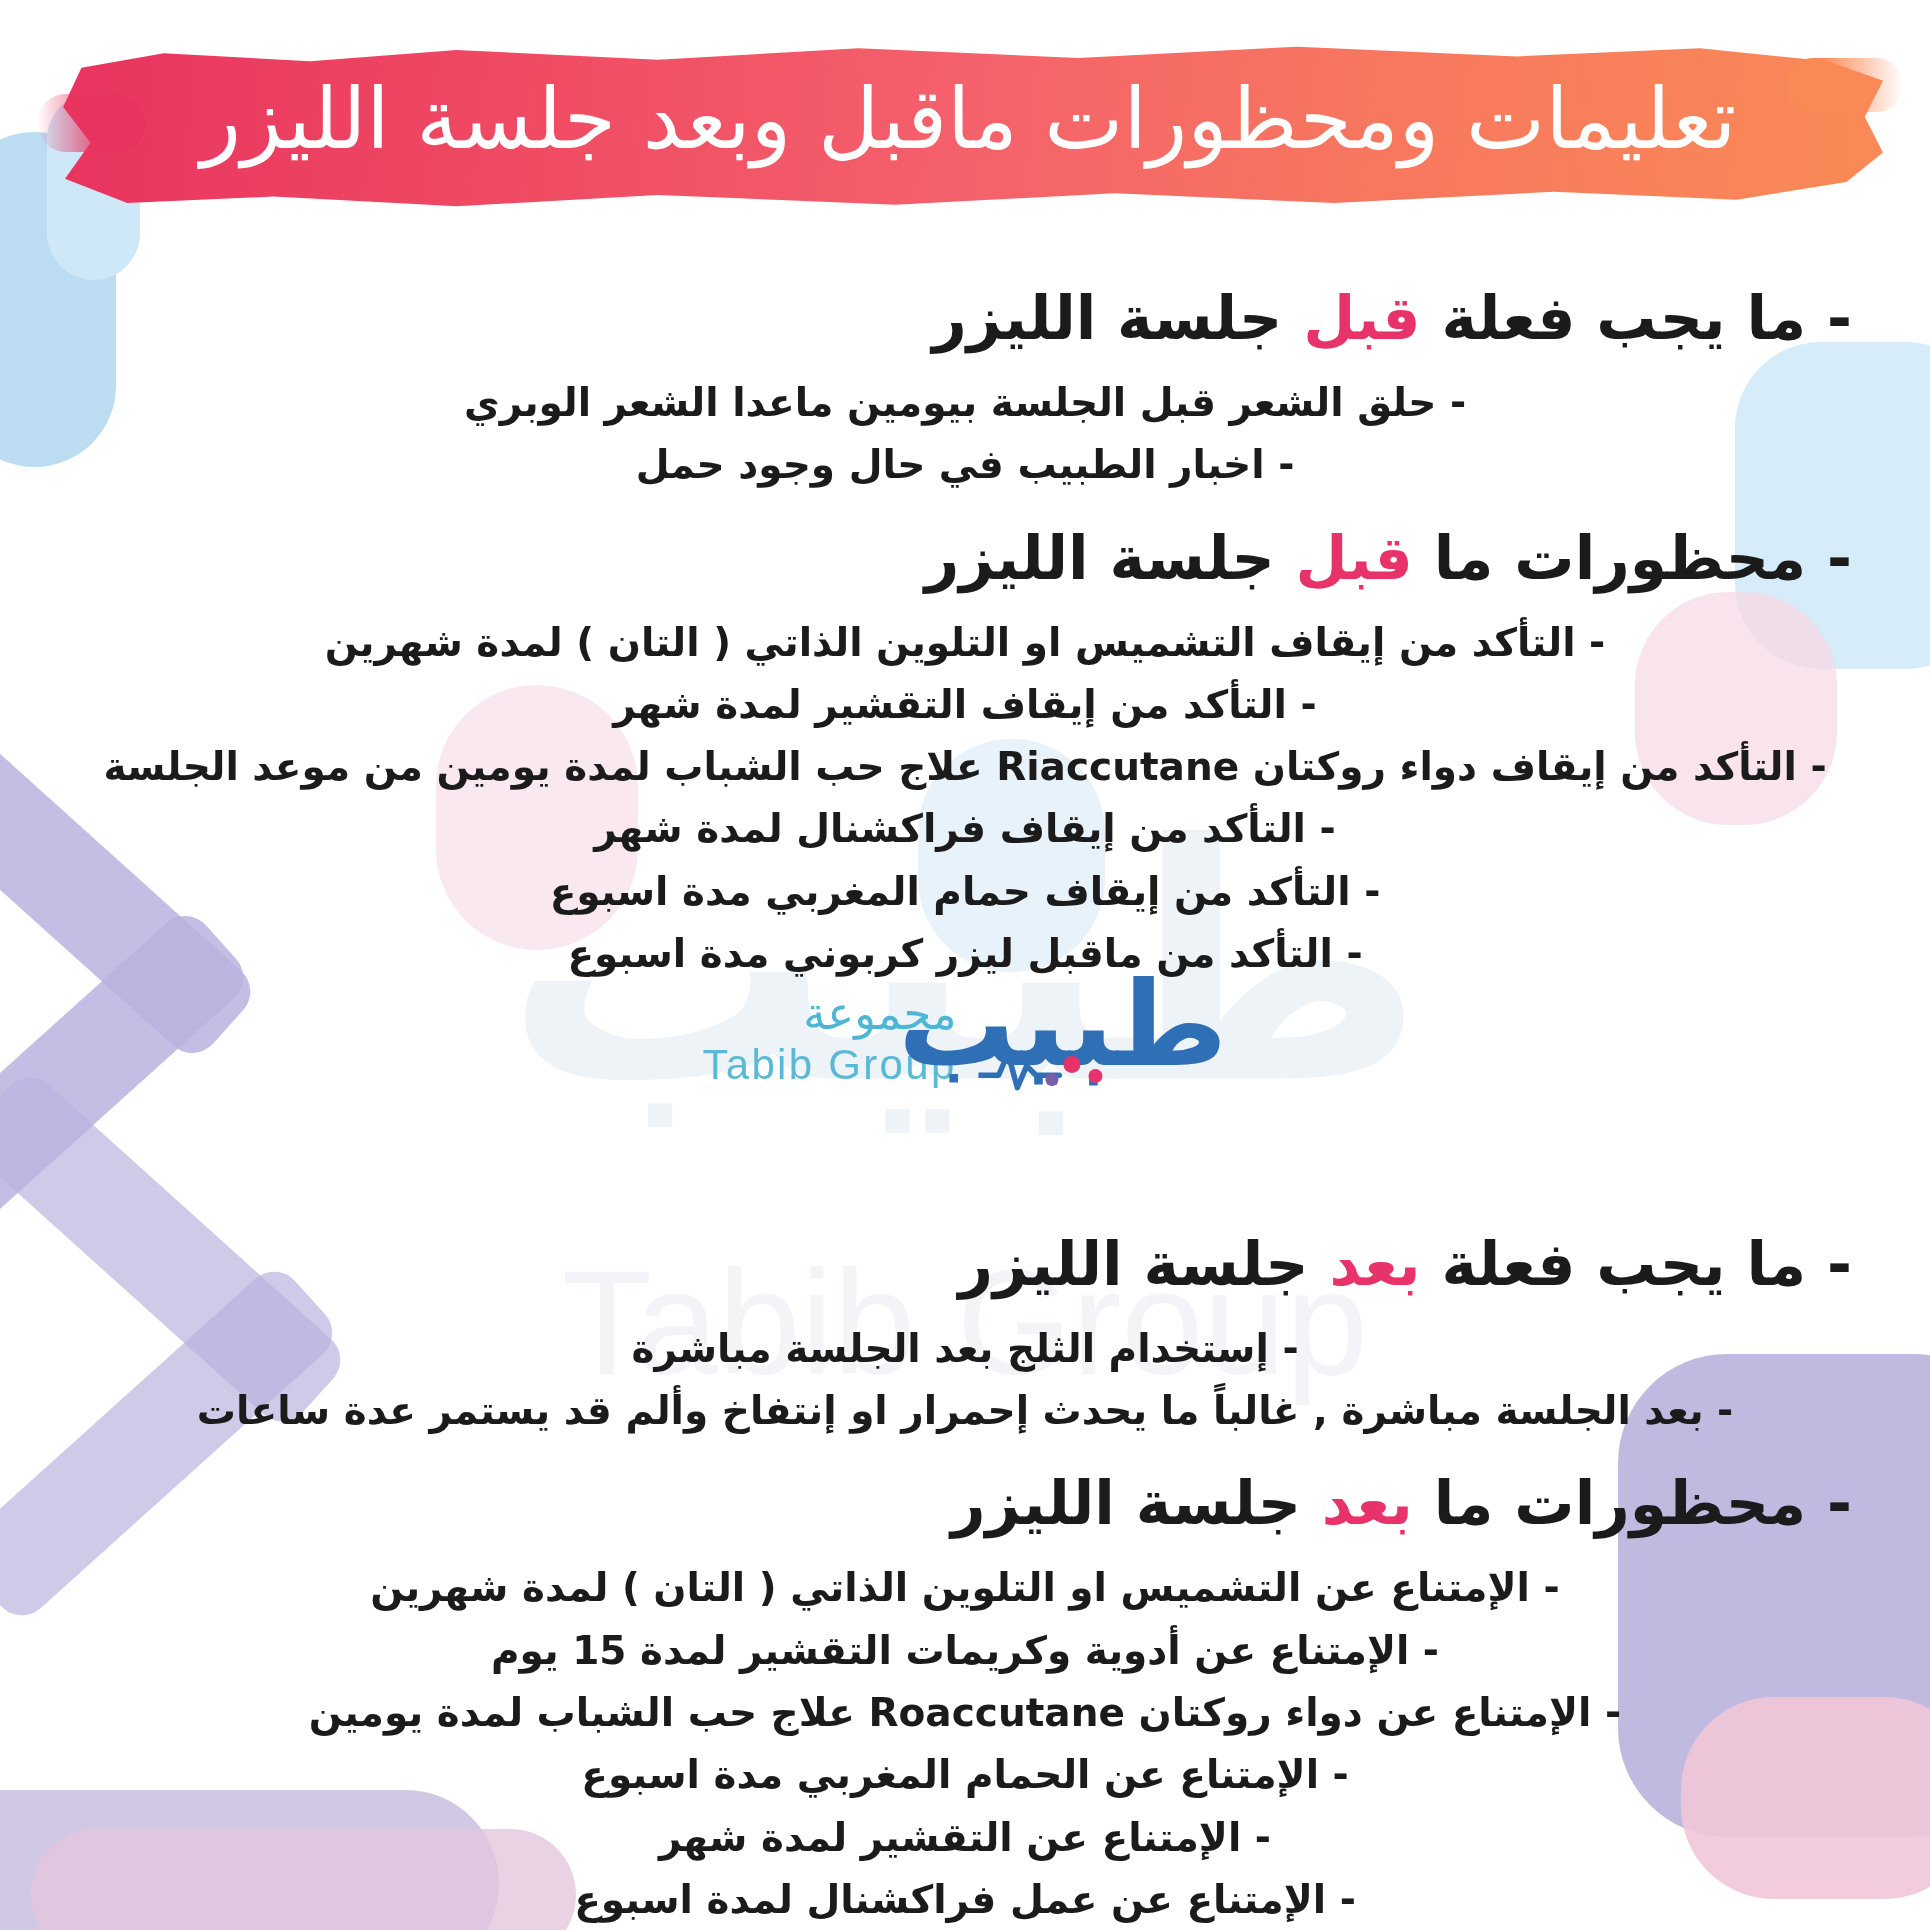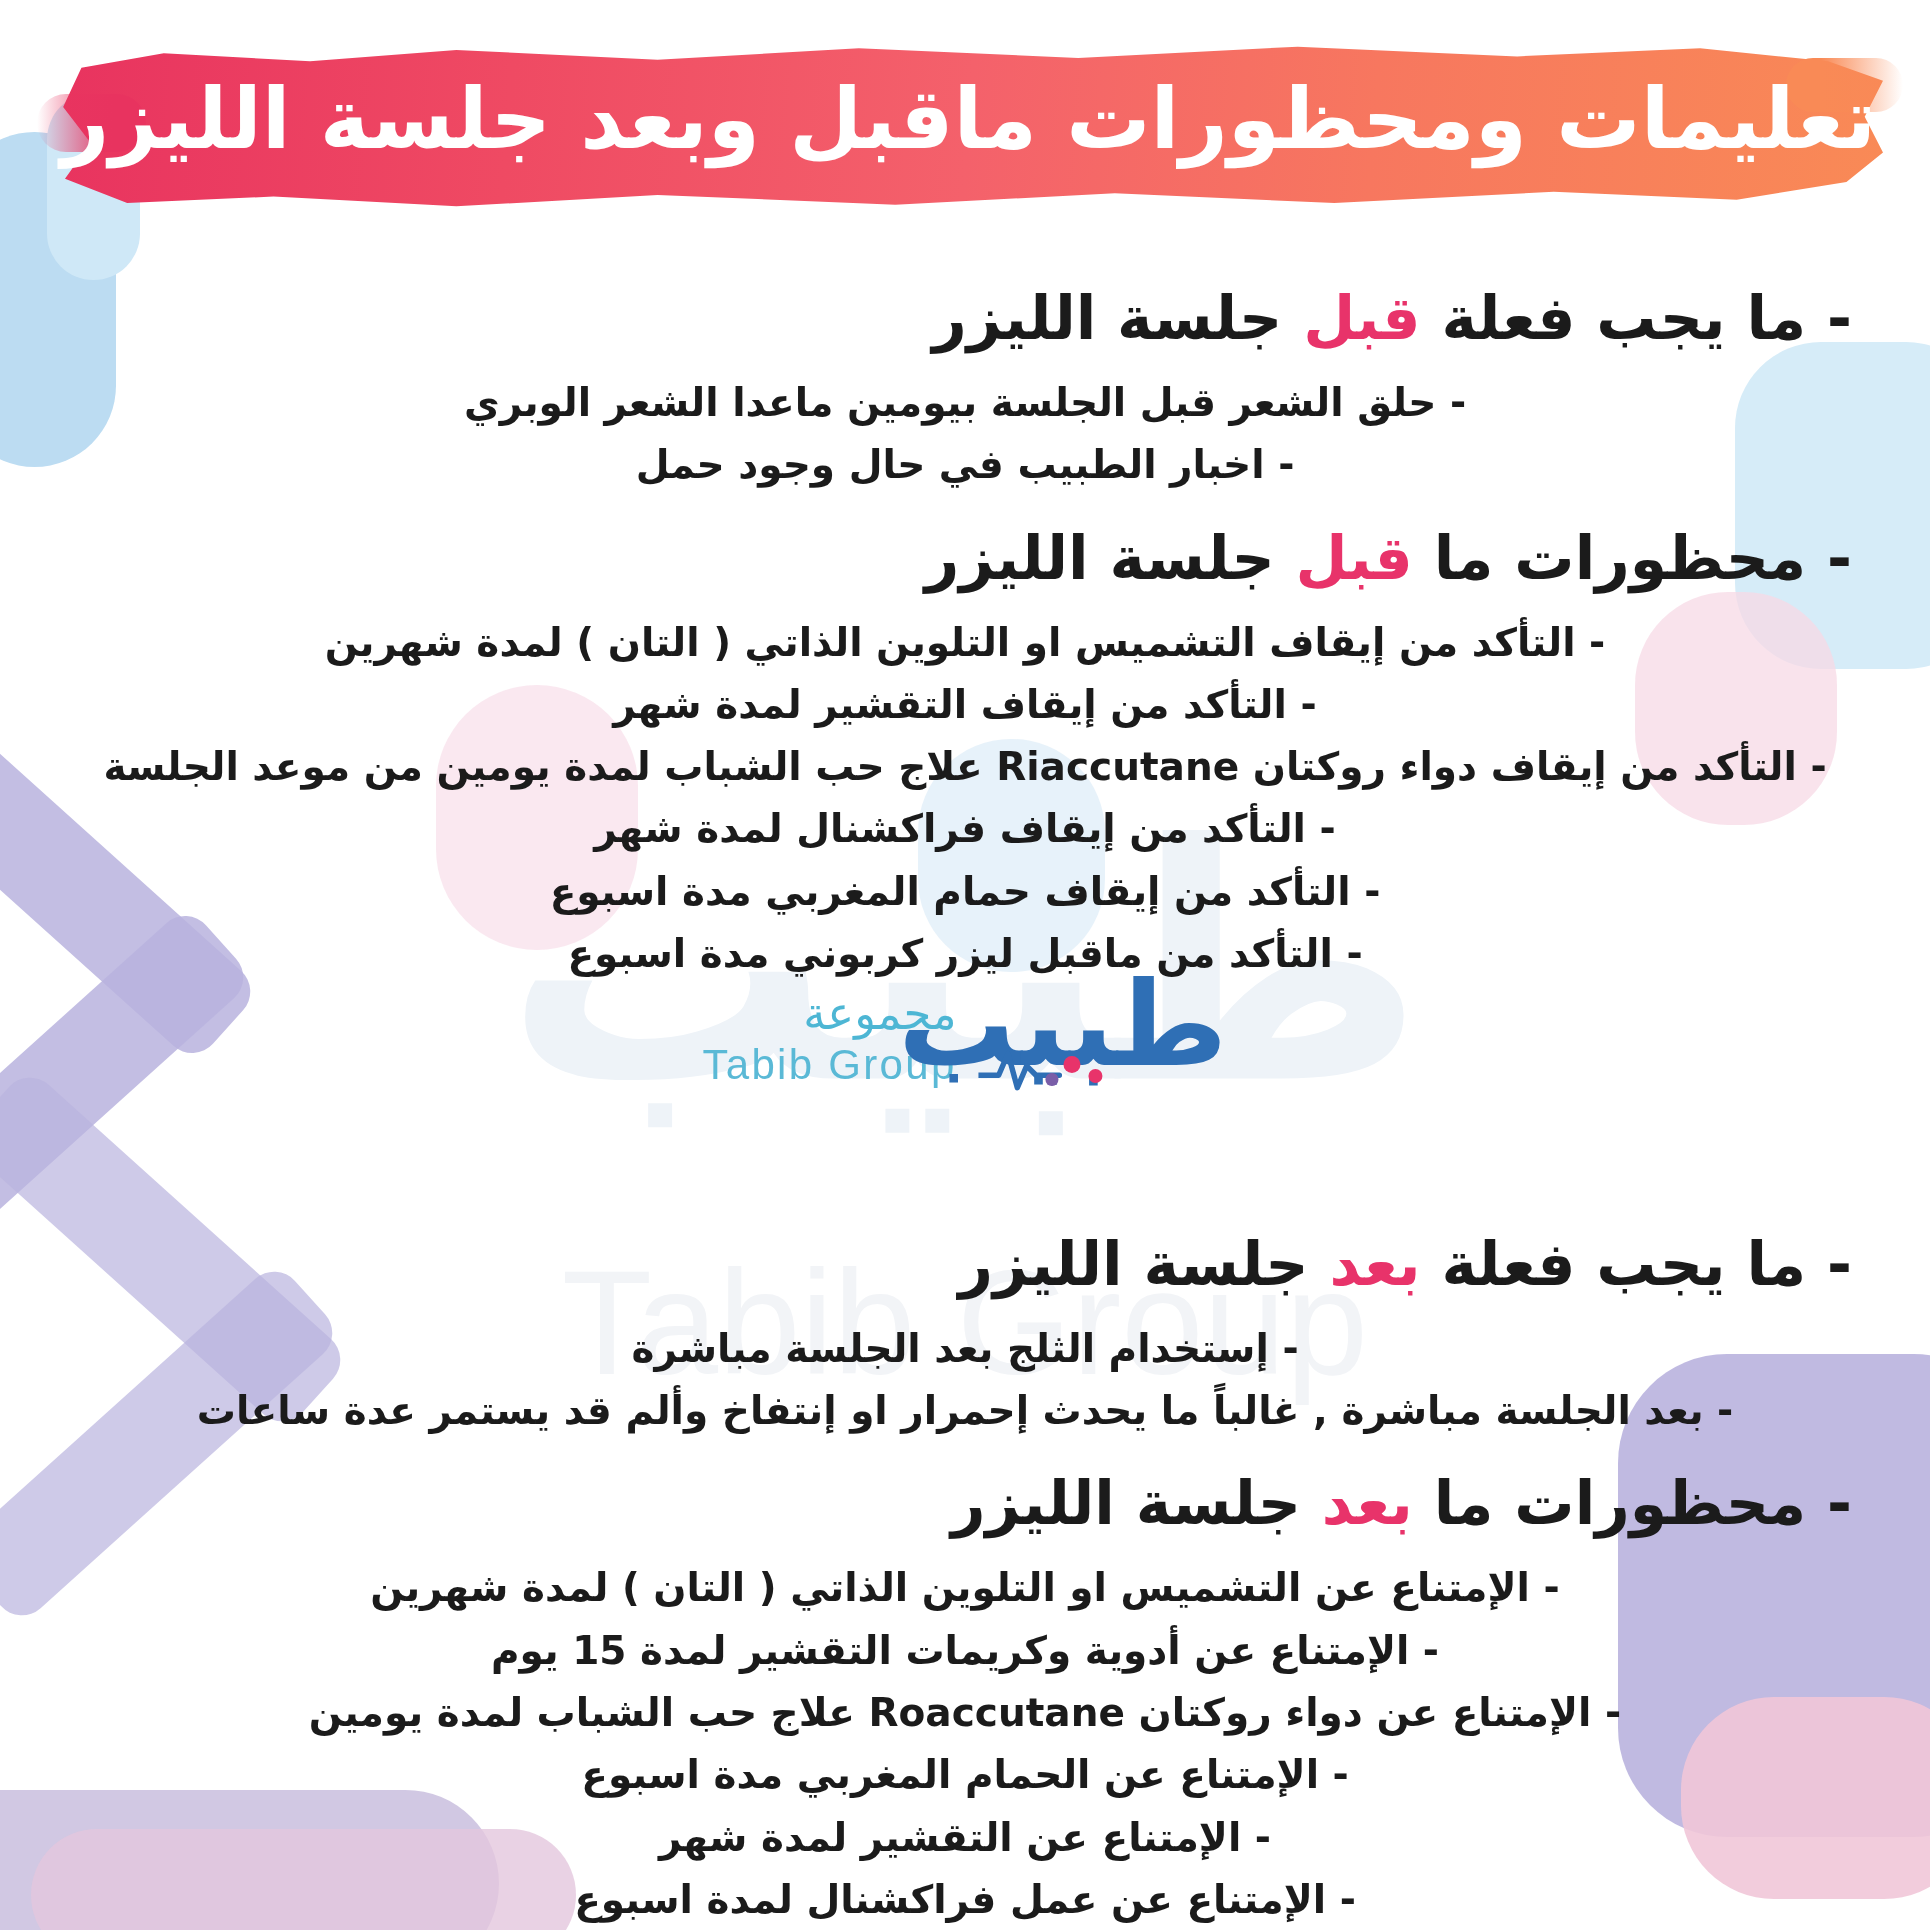--- a/index.html
+++ b/index.html
@@ -192,21 +192,21 @@
     background: linear-gradient(270deg, rgba(249,138,86,0) 0%, #f98a56 70%);
     border-radius: 31px;
   }
   .header-title {
     position: absolute;
     left: 0;
     right: 0;
     top: 45px;
     text-align: center;
     font-size: 84px;
-    font-weight: bold;
+    font-weight: normal;
     color: #ffffff;
     line-height: 1.25;
     letter-spacing: 0px;
   }
 
   
   .content {
     position: relative;
     z-index: 4;
     padding: 31px 78px 0 78px;

